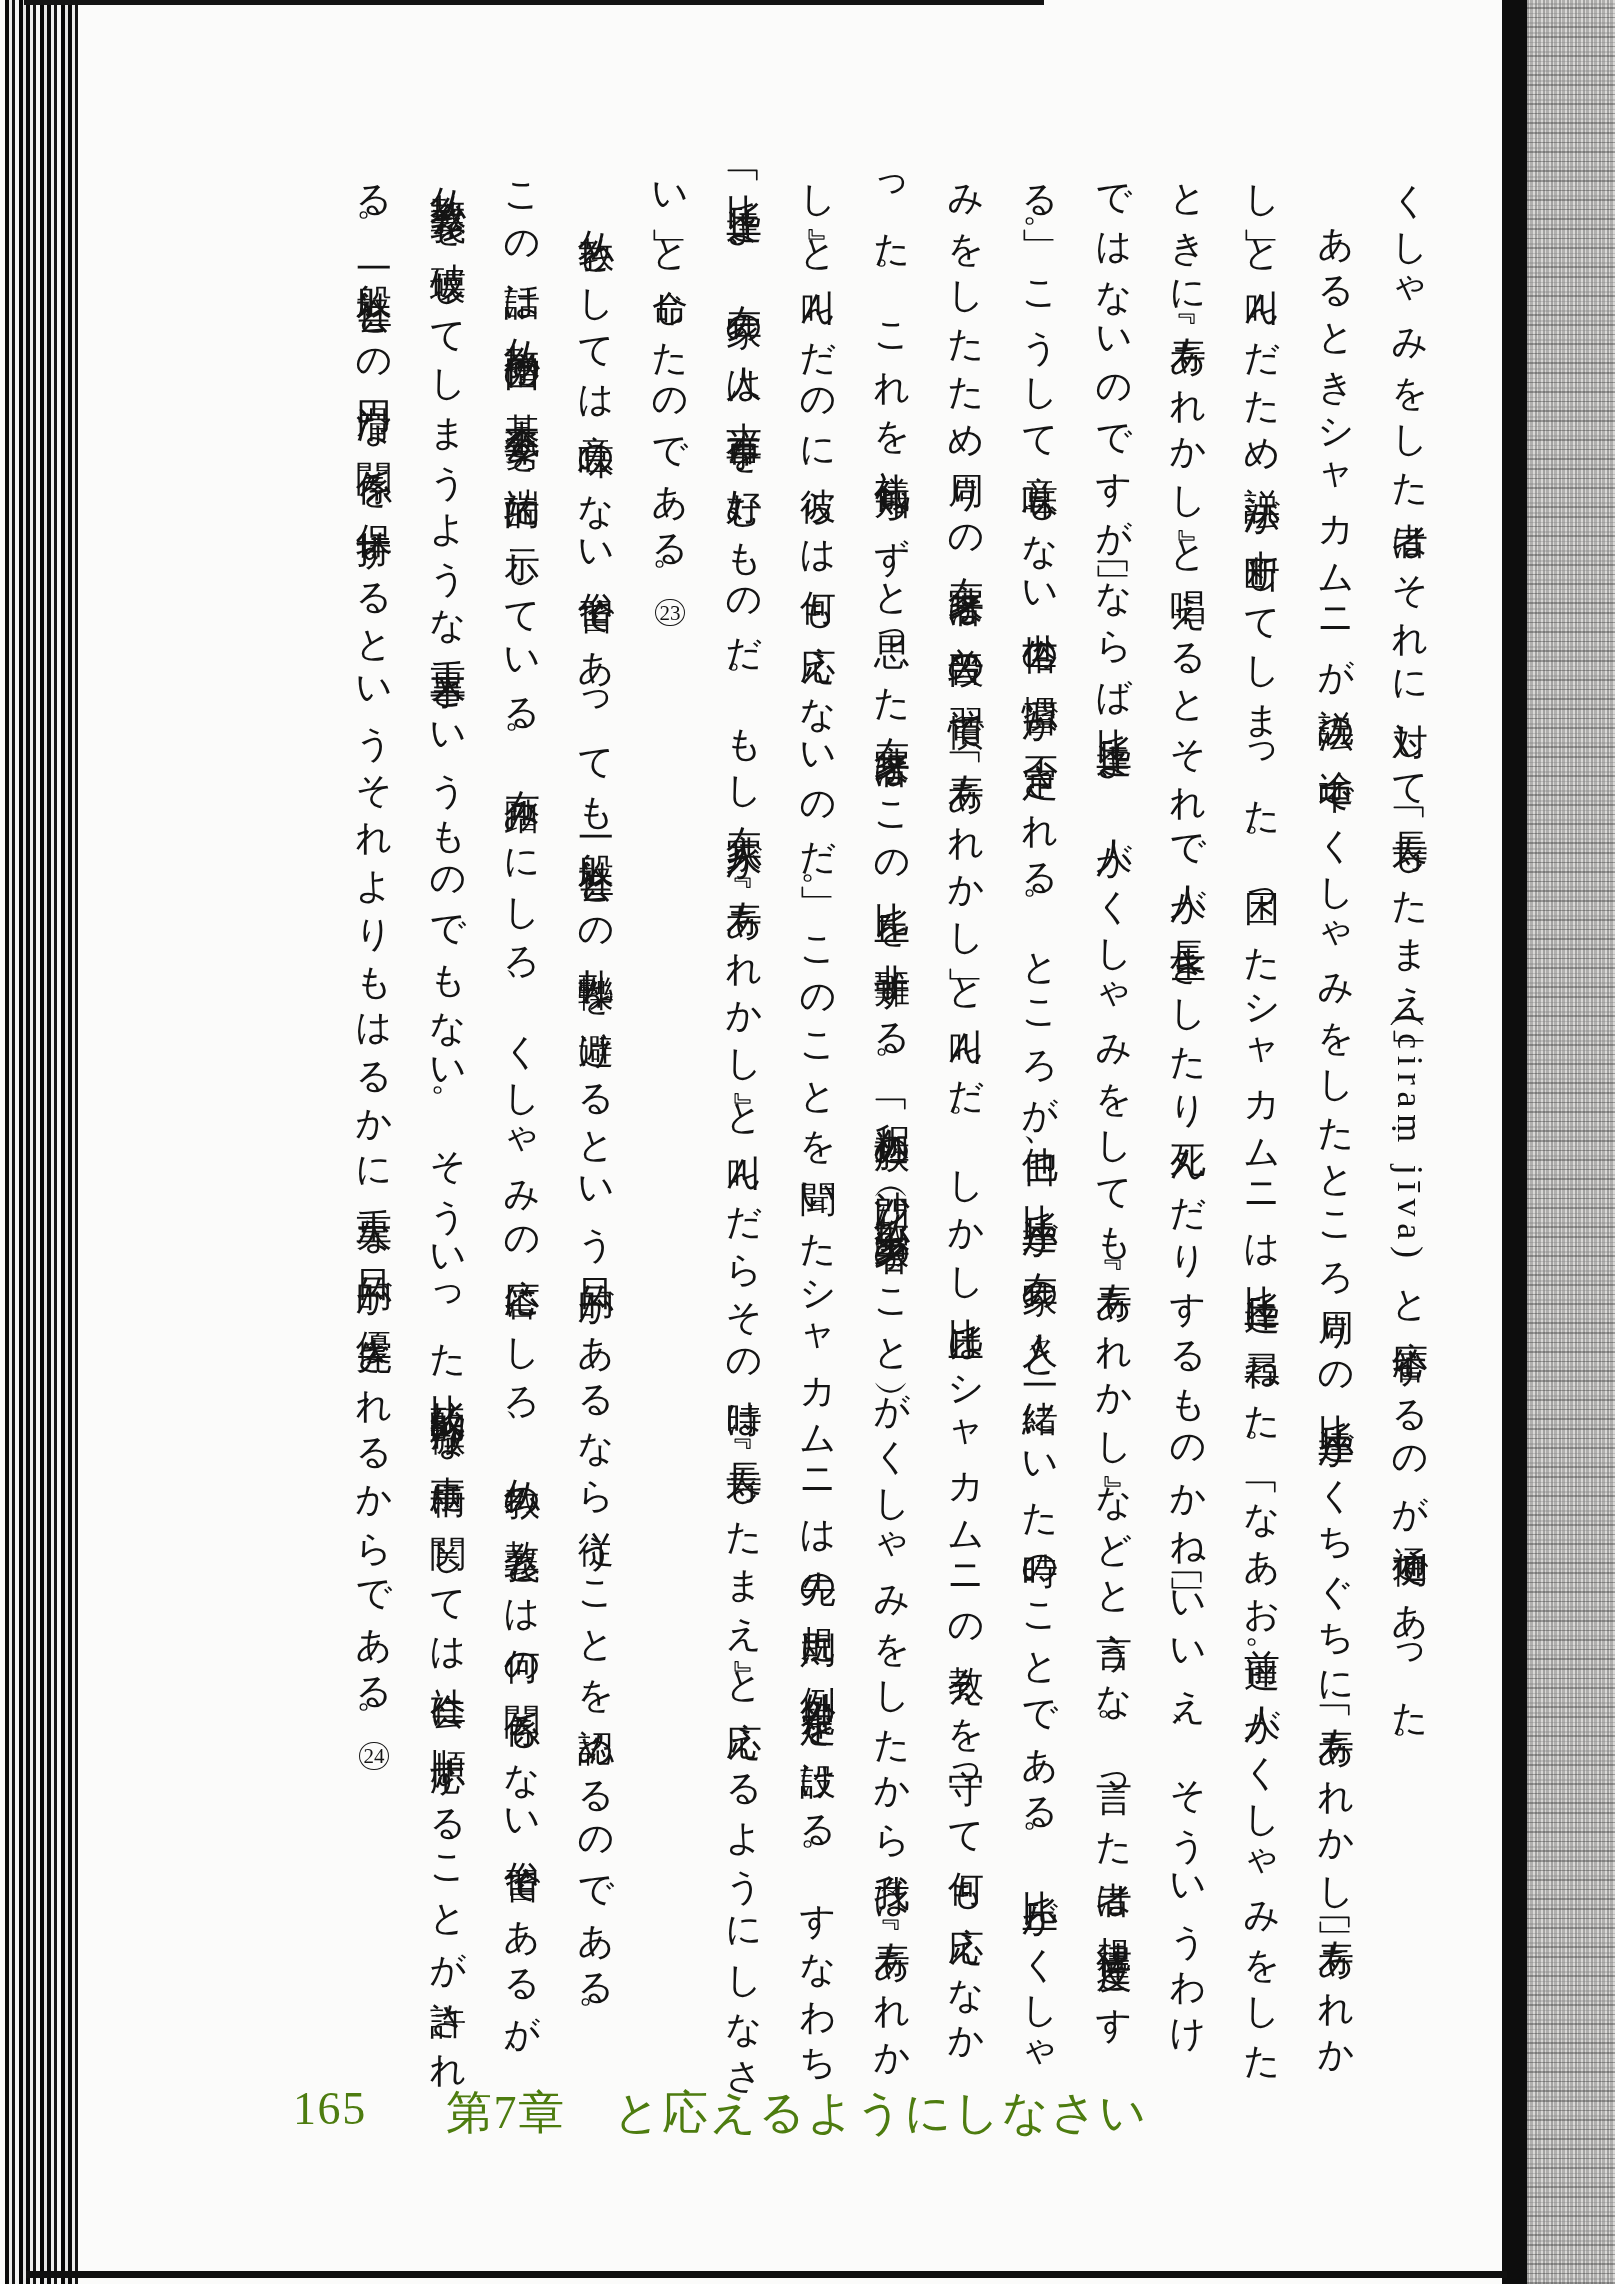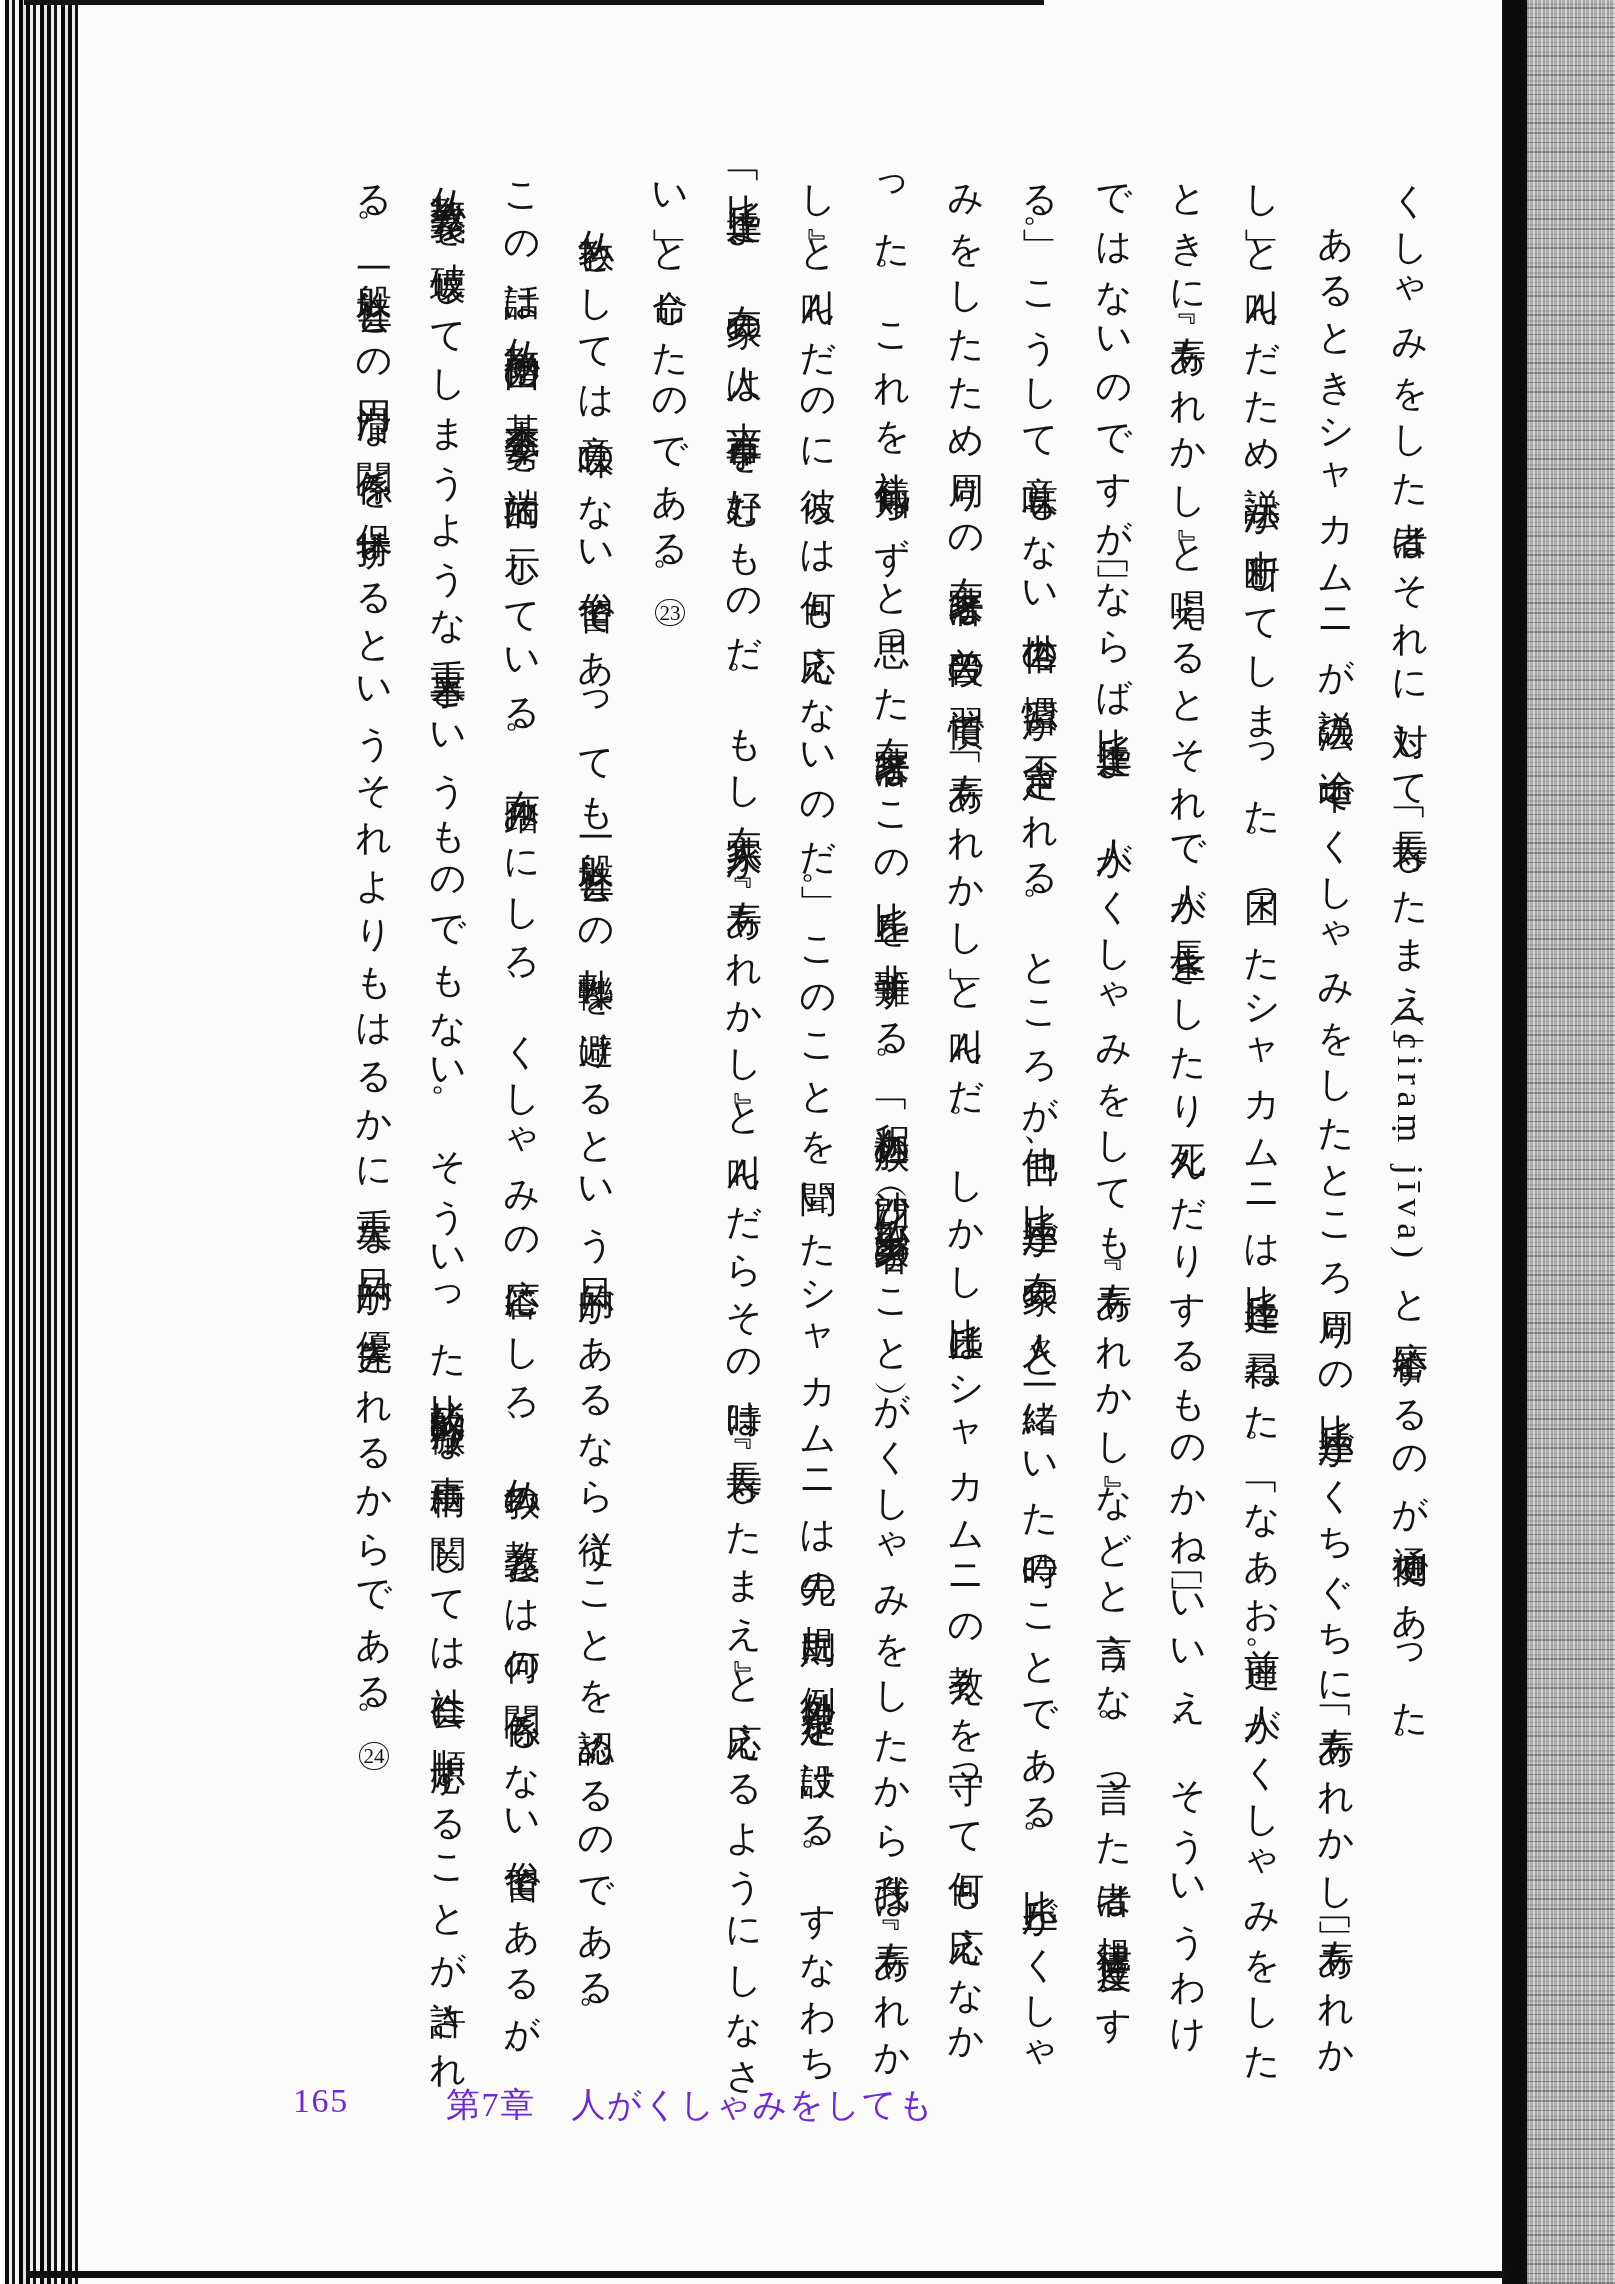--- a/index.html
+++ b/index.html
@@ -96,23 +96,23 @@
     padding: 2.4px 1.6px;
     margin-block-start: 3.2px;
   }
 
   
   .footer {
     position: absolute;
     top: 2082px;
     left: 293px;
     height: 43px;
-    font-size: 34px;
+    font-size: 46px;
     letter-spacing: 1.6px;
-    color: #6d28d9;
+    color: #4d7c0f;
     white-space: nowrap;
   }
   .footer .page-number {
     font-family: "Liberation Serif", "DejaVu Serif", serif;
   }
   .footer .running-title {
     position: absolute;
     left: 153px;
     top: 0;
   }
@@ -131,17 +131,17 @@
   <div class="text-block">
     <p class="para"><span>くしゃみをした者はそれに対して「長寿したまえ」(ciraṃ jīva)と応答するのが通例であった。</span></p>
 
     <p class="para indent"><span>あるときシャカムニが説法の途中でくしゃみをしたところ周りの比丘達がくちぐちに「寿あれかし」「寿あれかし」と叫んだため説法が中断してしまった。困ったシャカムニは比丘達に尋ねた。「なあお前達。人がくしゃみをしたときに『寿あれかし』と唱えるとそれで人が長生きしたり死んだりするものかね」「いいえ、そういうわけではないのですが」「ならば比丘達よ、人がくしゃみをしても『寿あれかし』などと言うな。言った者は規律違反とする」。こうして意味もない世俗の慣習が否定される。ところが他日、比丘達が在家の人々と一緒にいた時のことである。比丘がくしゃみをしたため周りの在家者は普段の習慣で「寿あれかし」と叫んだ。しかし比丘はシャカムニの教えを守って何も応えなかった。これを礼儀知らずと思った在家者はこの比丘を非難する。「釈迦族の沙門（仏教出家者のこと）がくしゃみをしたから我々は『寿あれかし』と叫んだのに彼らは何も応えないのだ」。このことを聞いたシャカムニは先の規則に例外規定を設ける。すなわち「比丘達よ、在家の人は吉祥事を好むものだ。もし在家人が『寿あれかし』と叫んだらその時は『長寿したまえ』と応えるようにしなさい」と命じたのである。</span><span class="note-ref">23</span></p>
 
     <p class="para indent"><span>仏教としては意味のない俗習であっても一般社会との軋轢を避けるという目的があるなら従うことを認めるのである。この話は仏教僧団の基本姿勢を端的に示している。布踏みにしろ、くしゃみの応答にしろ、仏教の教義とは何の関係もない俗習であるが、仏教教義を破壊してしまうような重大事というものでもない。そういった比較的軽微な事柄に関しては社会に順応することが許される。一般社会との円滑な関係を保持するというそれよりもはるかに重大な目的が優先されるからである。</span><span class="note-ref">24</span></p>
   </div>
 
   <div class="footer">
     <span class="page-number">165</span>
-    <span class="running-title">第7章　人がくしゃみをしても</span>
+    <span class="running-title">第7章　と応えるようにしなさい</span>
   </div>
 
 </div>
 
 
 </body></html>

